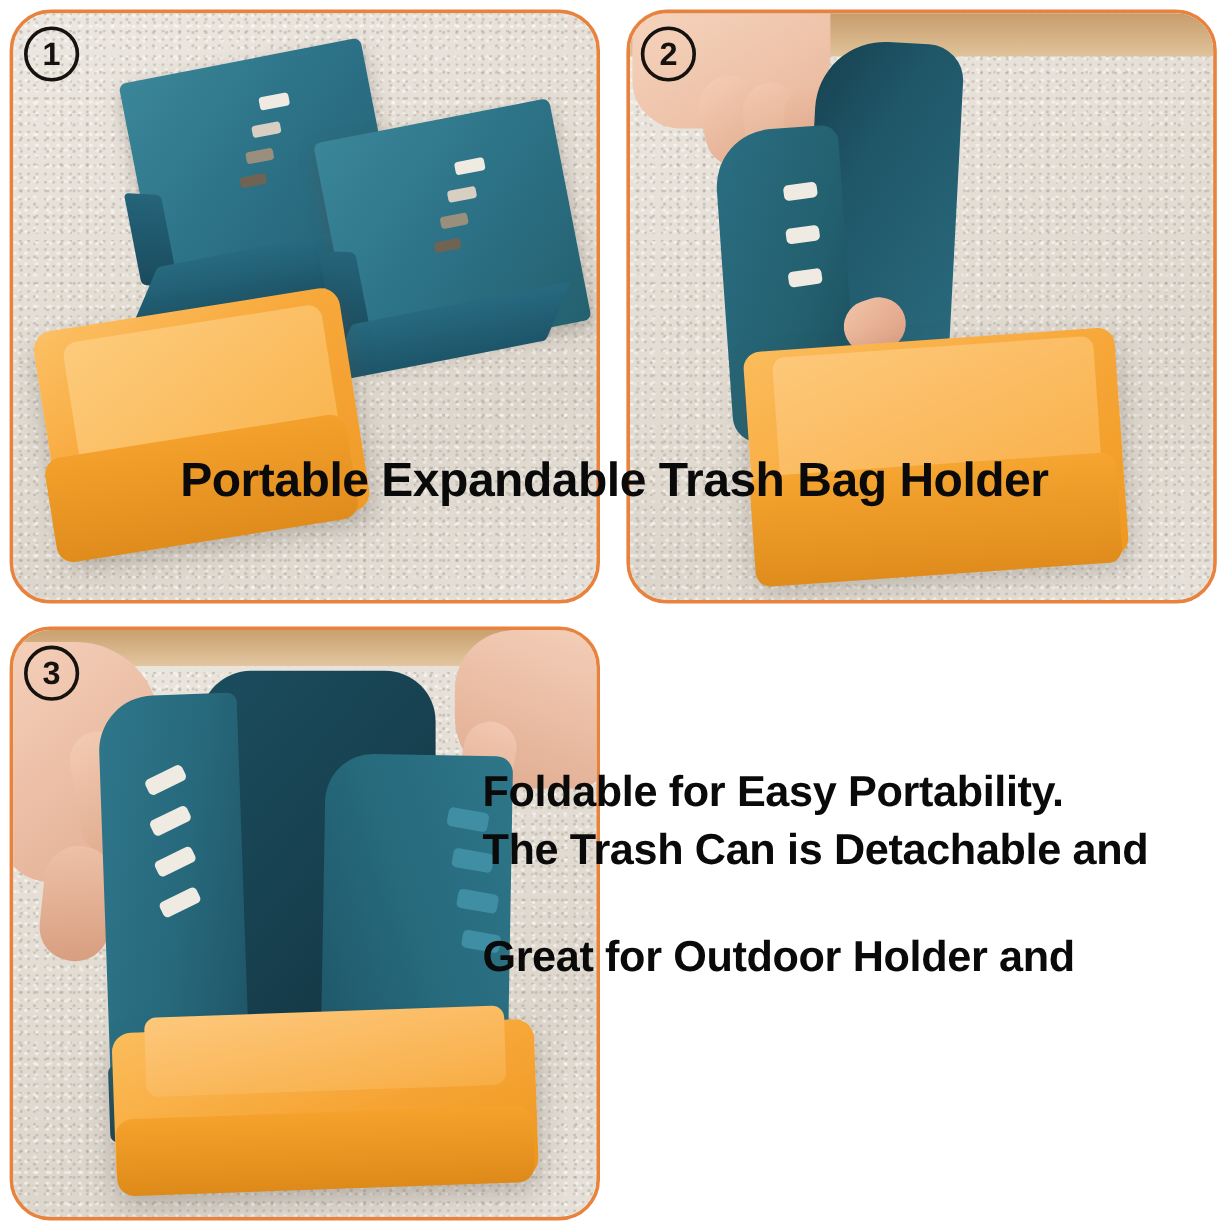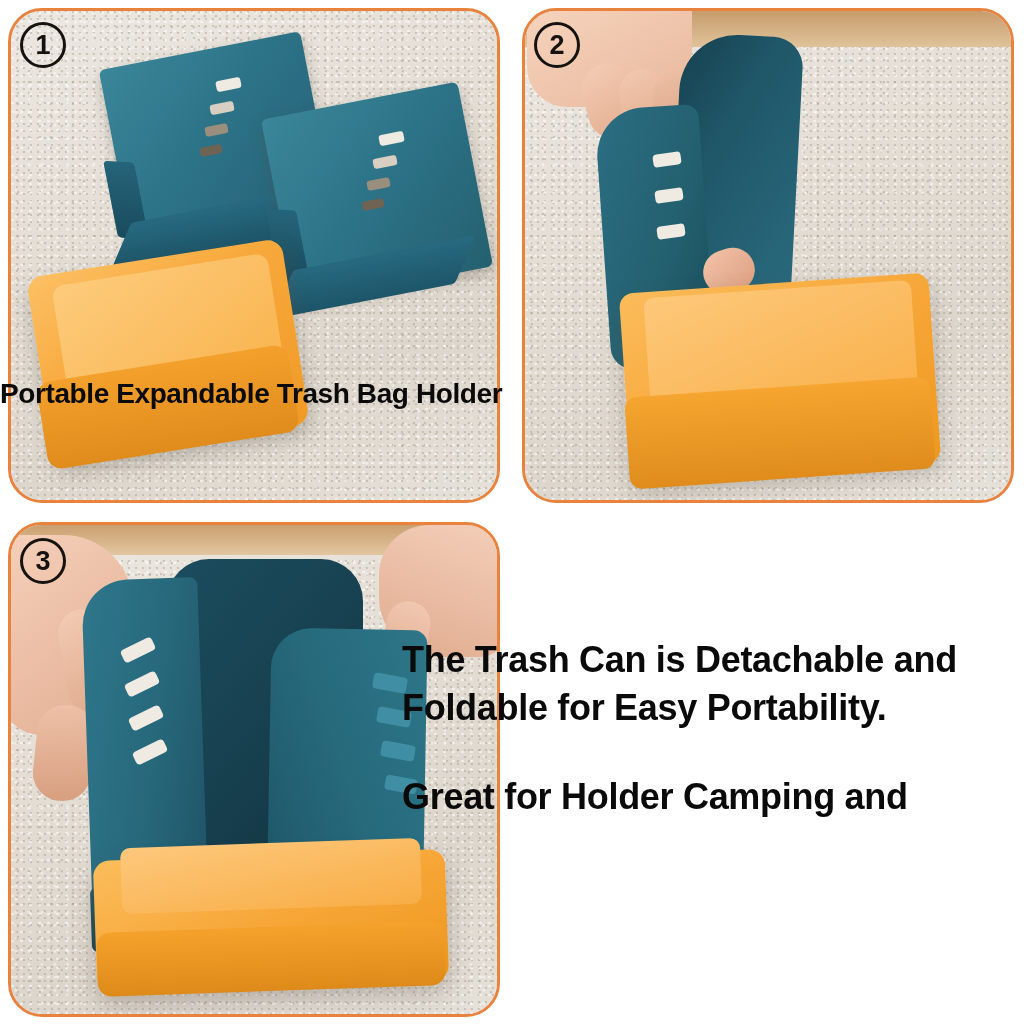--- a/index.html
+++ b/index.html
@@ -44,22 +44,22 @@
   
   .badge{position:absolute;width:40px;height:40px;border:3px solid #15120f;
          border-radius:50%;display:flex;align-items:center;justify-content:center;
          font-size:27px;font-weight:600;color:#15120f;line-height:1;
          font-family:"Liberation Sans","DejaVu Sans",sans-serif;}
   #badge-1{left:20px;top:22px;}
   #badge-2{left:534px;top:22px;}
   #badge-3{left:20px;top:538px;}
 
   
-  #headline{position:absolute;left:0;top:378px;width:1024px;text-align:left;
-    font-size:28px;font-weight:700;color:#0a0a0a;letter-spacing:-0.4px;
+  #headline{position:absolute;left:0;top:378px;width:1024px;text-align:center;
+    font-size:40px;font-weight:700;color:#0a0a0a;letter-spacing:-0.4px;
     white-space:nowrap;z-index:9;
     font-family:"Liberation Sans","DejaVu Sans",sans-serif;}
 
   
   #copy-block{position:absolute;left:402px;top:636px;width:620px;z-index:9;}
   #copy-block p{margin:0;font-size:36px;font-weight:700;color:#0a0a0a;
     line-height:1.32;letter-spacing:-0.3px;
     font-family:"Liberation Sans","DejaVu Sans",sans-serif;}
   #copy-block .gap{height:42px;}
 </style>
@@ -239,19 +239,19 @@
     </div>
   </div>
 
   <div class="badge" id="badge-1">1</div>
   <div class="badge" id="badge-2">2</div>
   <div class="badge" id="badge-3">3</div>
 
   <div id="headline">Portable Expandable Trash Bag Holder</div>
 
   <div id="copy-block">
+    <p>Foldable for Easy Portability.</p>
     <p>The Trash Can is Detachable and</p>
-    <p>Foldable for Easy Portability.</p>
     <div class="gap"></div>
-    <p>Great for Holder Camping and</p>
+    <p>Great for Outdoor Holder and</p>
   </div>
 
 </div>
 
 </body></html>

